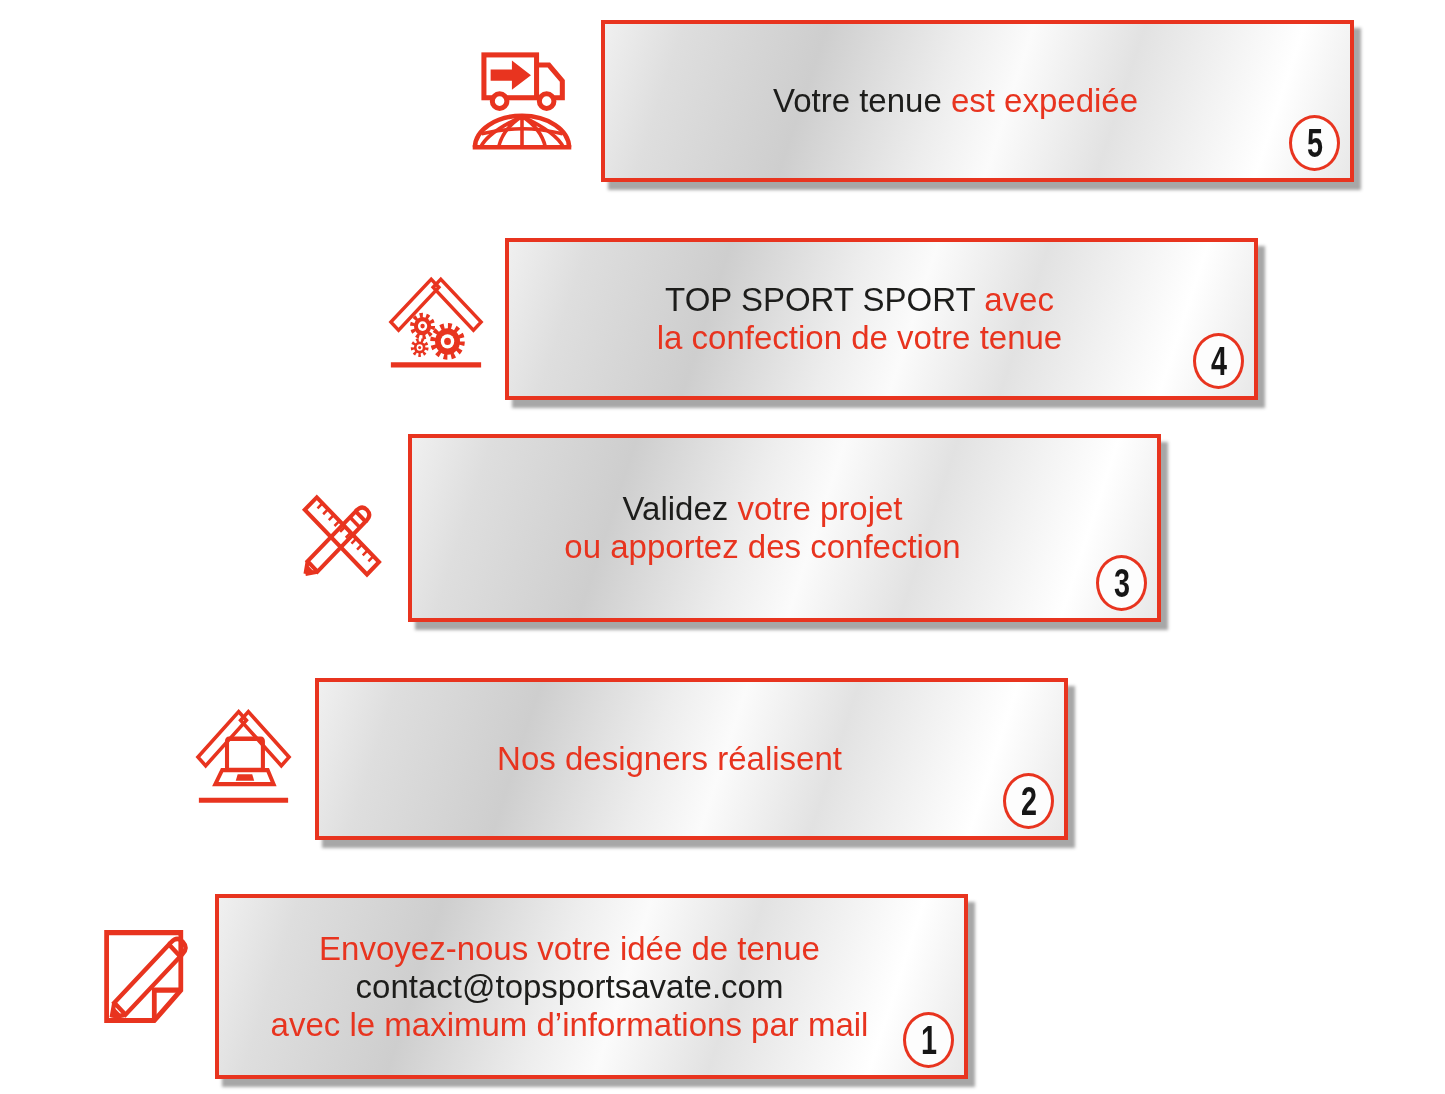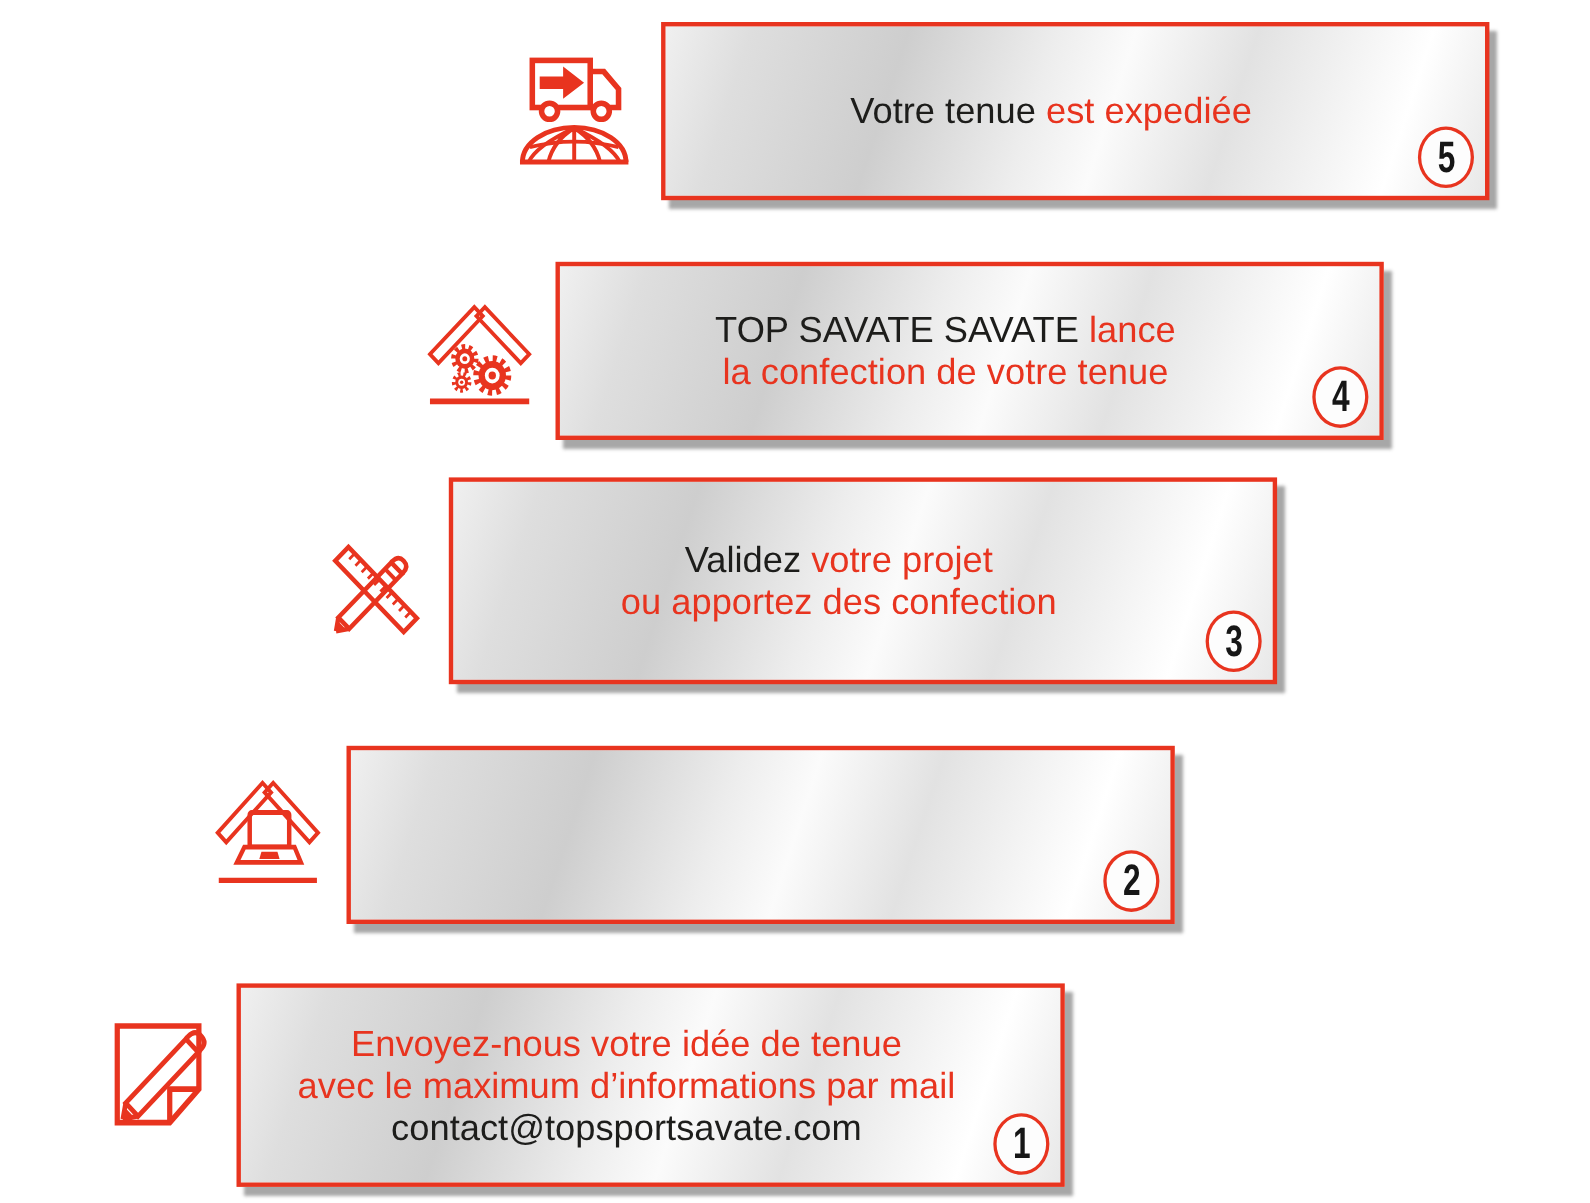--- a/index.html
+++ b/index.html
@@ -79,21 +79,21 @@
         <circle cx="33" cy="76" r="6" fill="#e8341f"></circle>
         <circle cx="33" cy="76" r="7" fill="none" stroke="#e8341f" stroke-width="4.5" stroke-dasharray="2.4 2.5"></circle>
         <circle cx="33" cy="76" r="3.2" fill="#ffffff"></circle>
         <circle cx="33" cy="76" r="1.6" fill="#e8341f"></circle>
       </g>
       <path d="M3,93 H97" stroke-width="5"></path>
     </svg>
   </div>
   <div class="banner" style="left:505px;top:238px;width:753px;height:162px">
     <div class="banner-text">
-      <div class="line"><span class="seg-black">TOP SAVATE SAVATE </span><span class="seg-red">lance</span></div>
+      <div class="line"><span class="seg-black">TOP SPORT SPORT </span><span class="seg-red">avec</span></div>
       <div class="line seg-red">la confection de votre tenue</div>
     </div>
     <div class="badge">
         <span class="digit">4</span>
       </div>
   </div>
 
   <div class="icon-box" style="left:288px;top:488px;width:100px;height:104px">
     <svg viewBox="0 0 100 100" preserveAspectRatio="none" fill="none" stroke="#e8341f">
       <g transform="rotate(45 50 50)">
@@ -124,20 +124,21 @@
       <path d="M3,51 L45,9 L53,17 L11,59 Z" stroke-width="3.5"></path>
       <path d="M47,17 L55,9 L97,51 L89,59 Z" stroke-width="3.5"></path>
       <rect x="33" y="34" width="37" height="29" rx="2" stroke-width="4.2"></rect>
       <path d="M28,63 H75 L81,76 H21 Z" stroke-width="4" fill="#ffffff"></path>
       <path d="M44,67 H59 L61,73 H42 Z" fill="#e8341f" stroke="none"></path>
       <path d="M4,91 H96" stroke-width="4.5"></path>
     </svg>
   </div>
   <div class="banner" style="left:315px;top:678px;width:753px;height:162px">
     <div class="banner-text">
+      <div class="line seg-red">Nos designers réalisent</div>
     </div>
     <div class="badge">
         <span class="digit">2</span>
       </div>
   </div>
 
   <div class="icon-box" style="left:96px;top:918px;width:106px;height:124px">
     <svg viewBox="0 0 100 110" preserveAspectRatio="none" fill="none" stroke="#e8341f">
       <path d="M10,13 H80 V64 L55,91 H10 Z" stroke-width="4.5"></path>
       <path d="M80,64 H55 V91" stroke-width="4.5"></path>
@@ -145,21 +146,21 @@
         <rect x="12" y="47.5" width="73" height="15" stroke-width="4"></rect>
         <path d="M85,47.5 H88 Q96,47.5 96,55 Q96,62.5 88,62.5 H85" stroke-width="4"></path>
         <path d="M12,47.5 L1,55 M12,62.5 L1,55" stroke-width="4"></path>
         <polygon points="1,55 9,51 9,59" fill="#e8341f" stroke="none"></polygon>
       </g>
     </svg>
   </div>
   <div class="banner" style="left:215px;top:894px;width:753px;height:185px">
     <div class="banner-text">
       <div class="line seg-red">Envoyez-nous votre idée de tenue</div>
+      <div class="line seg-black">contact@topsportsavate.com</div>
       <div class="line seg-red">avec le maximum d’informations par mail</div>
-      <div class="line seg-black">contact@topsportsavate.com</div>
     </div>
     <div class="badge">
         <span class="digit">1</span>
       </div>
   </div>
 
 </div>
 
 </body></html>

